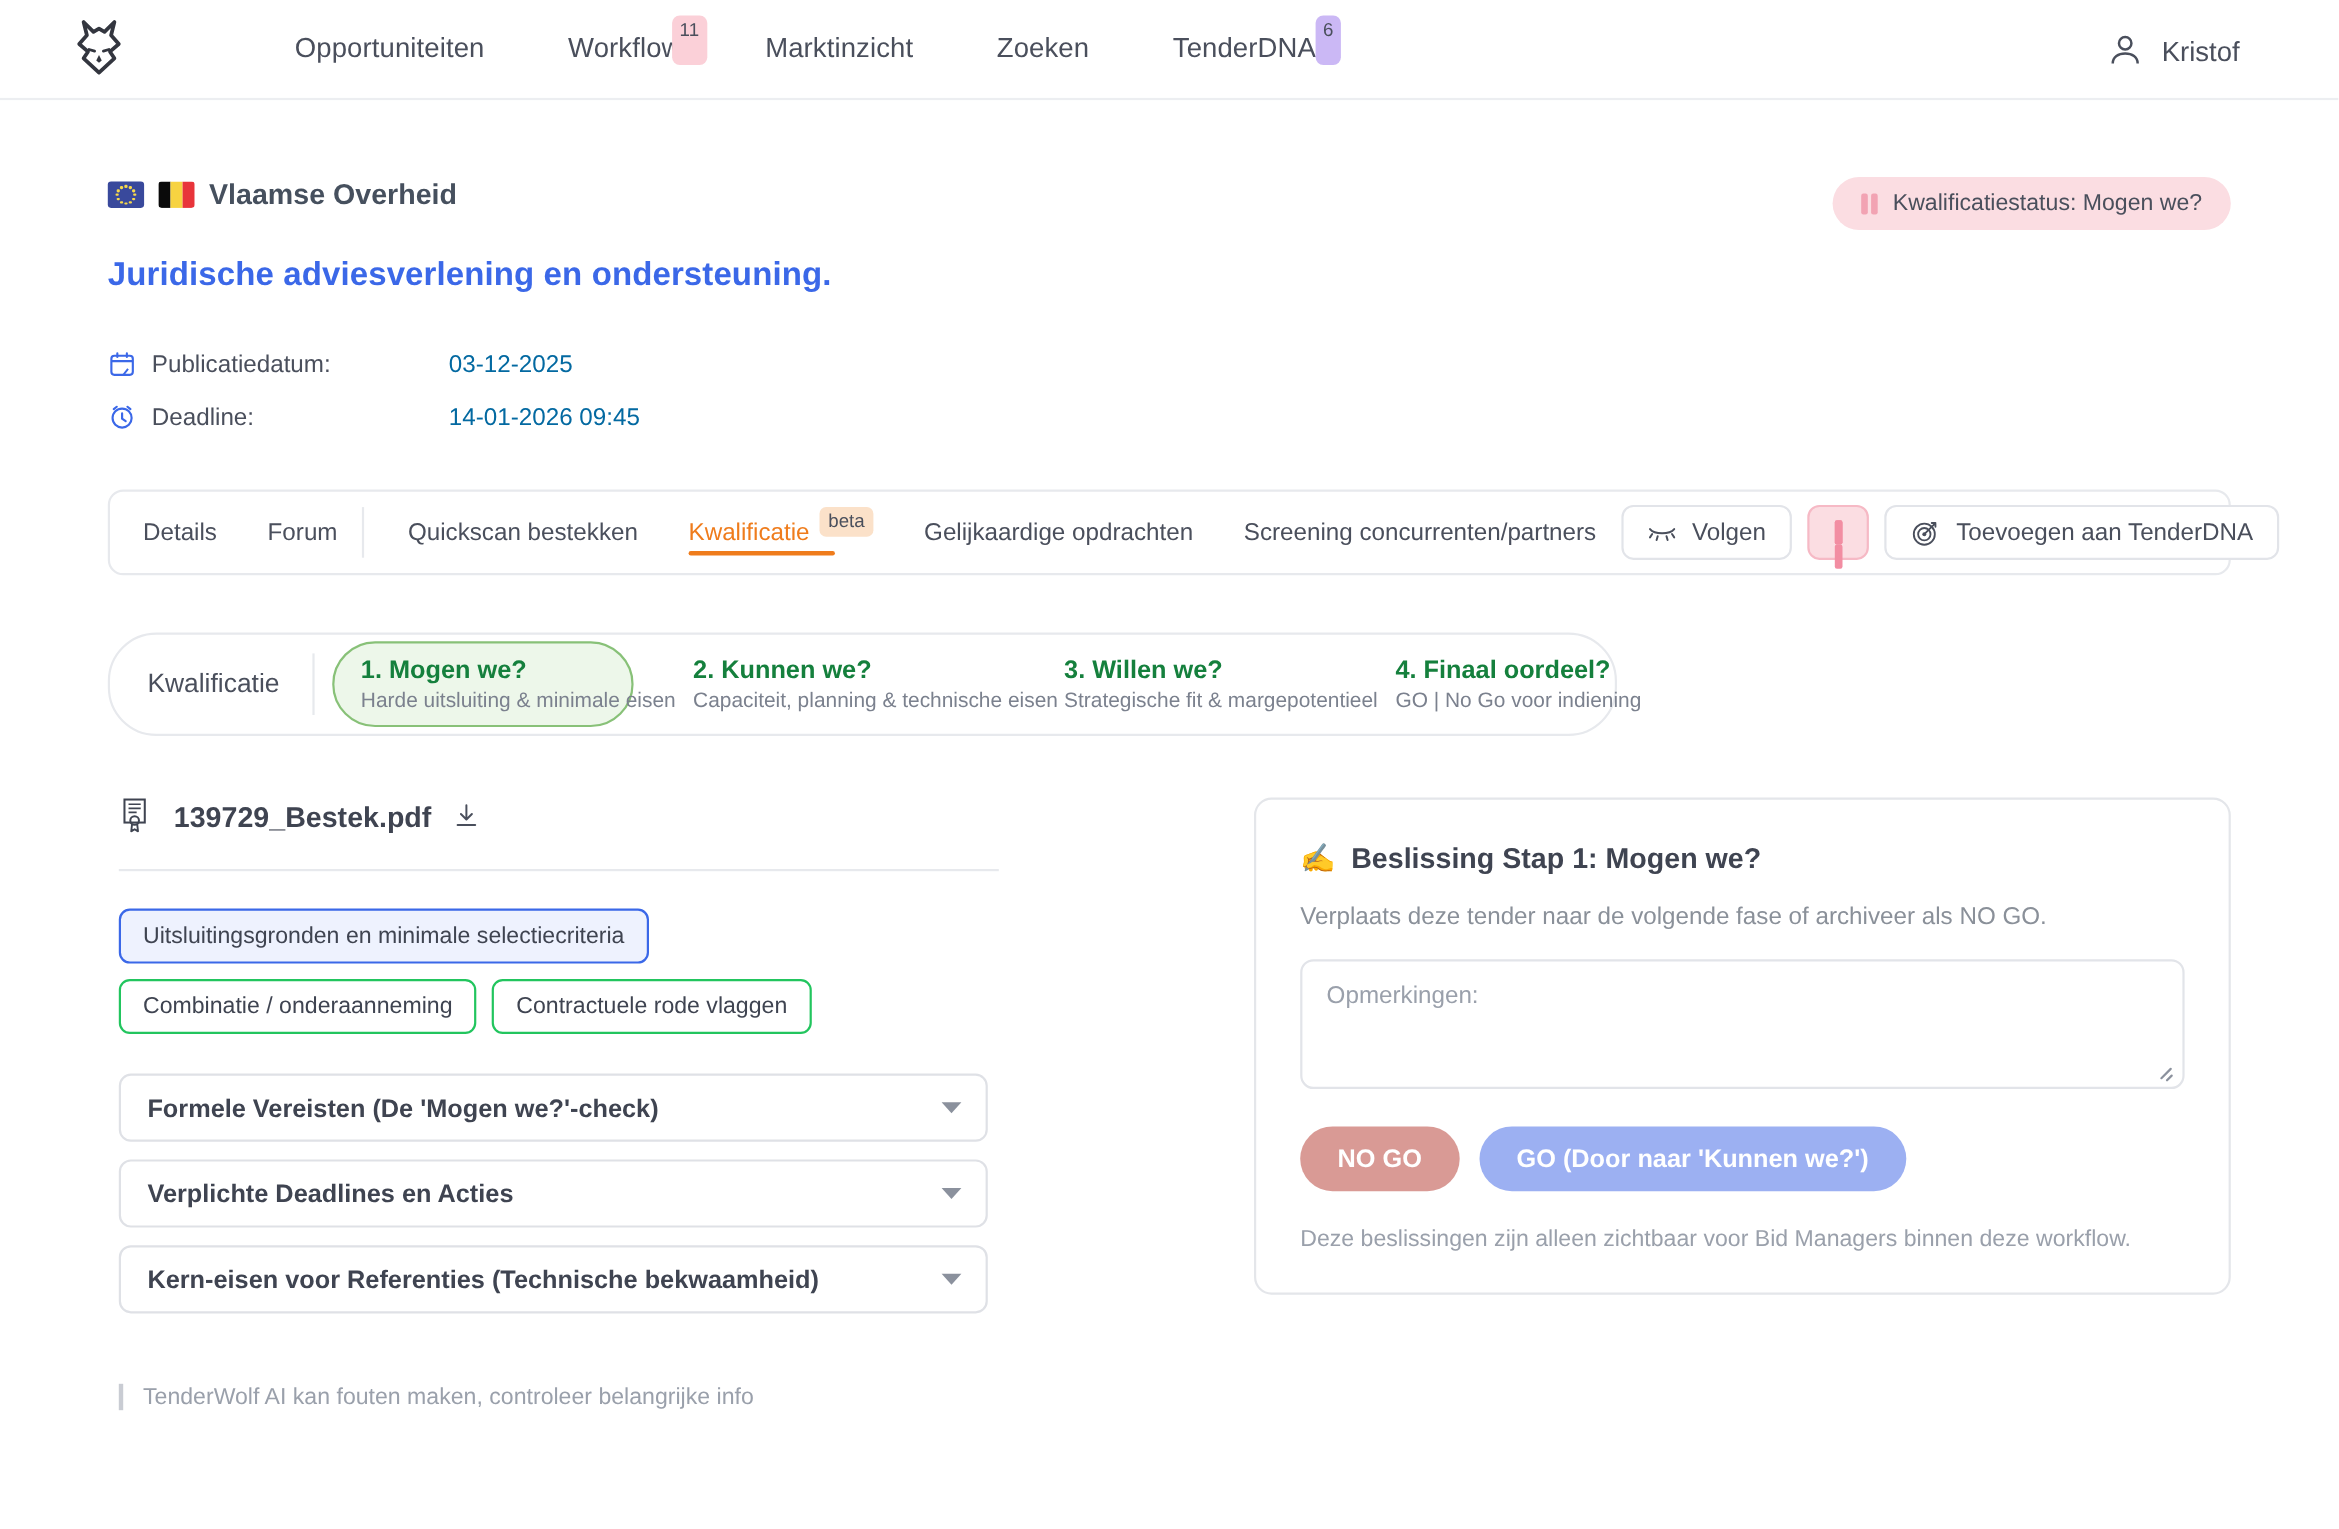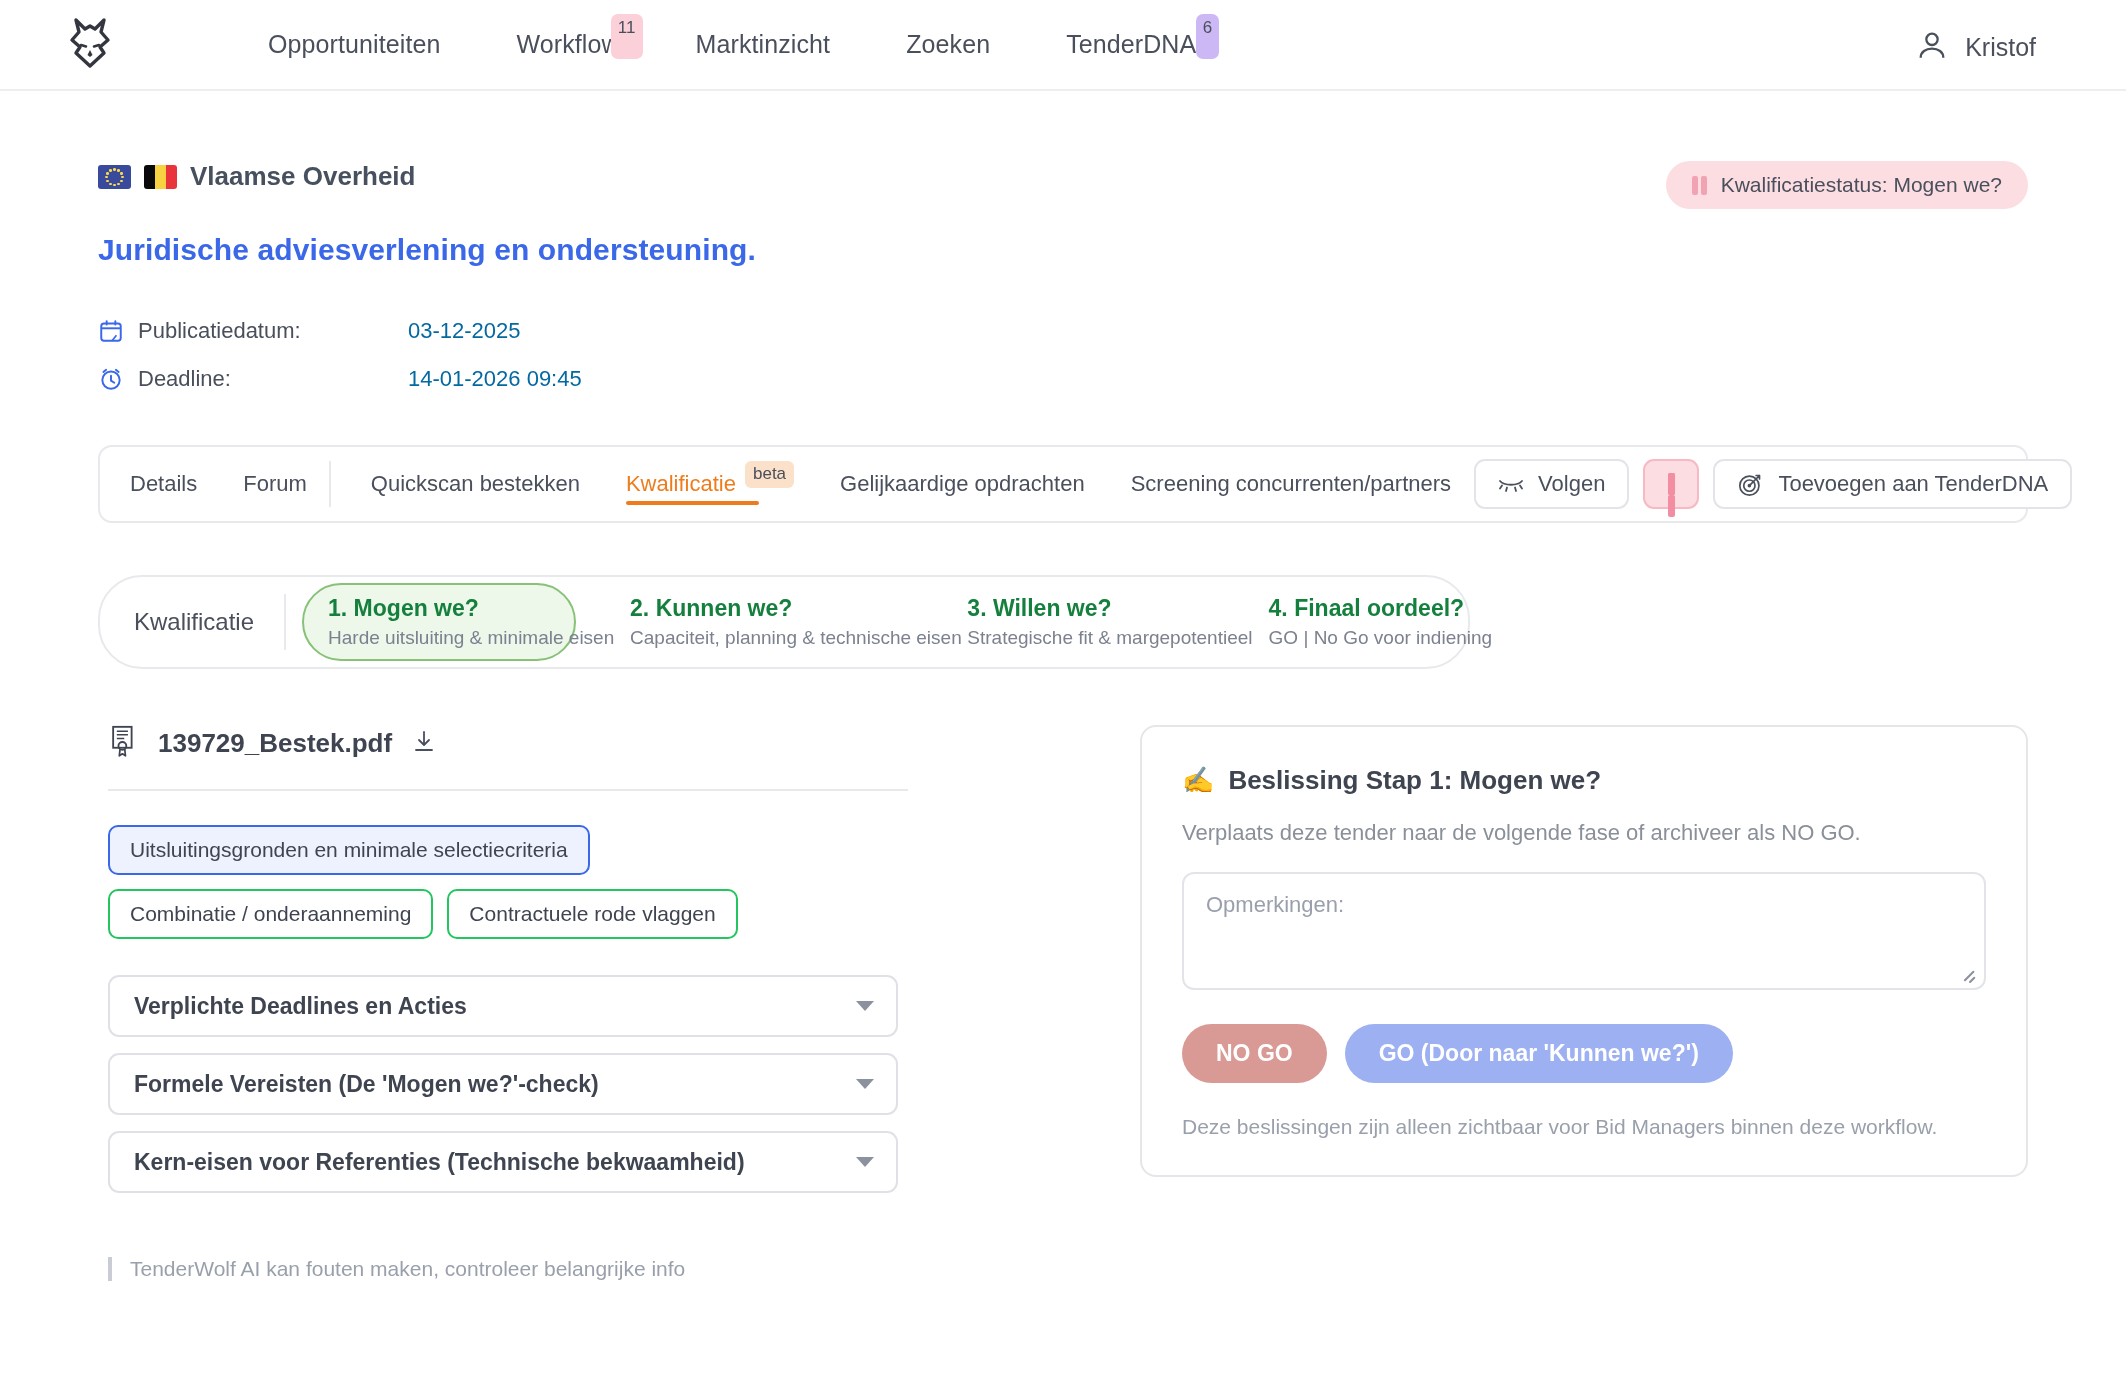--- a/index.html
+++ b/index.html
@@ -528,25 +528,25 @@
         <div class="chip">
           <span>Combinatie / onderaanneming</span>
         </div>
         <div class="chip">
           <span>Contractuele rode vlaggen</span>
         </div>
       </div>
 
       <div class="accordions">
         <div class="accordion">
+          <span class="accordion-title">Formele Vereisten (De 'Mogen we?'-check)</span>
+          <span class="caret"></span>
+        </div>
+        <div class="accordion">
           <span class="accordion-title">Verplichte Deadlines en Acties</span>
-          <span class="caret"></span>
-        </div>
-        <div class="accordion">
-          <span class="accordion-title">Formele Vereisten (De 'Mogen we?'-check)</span>
           <span class="caret"></span>
         </div>
         <div class="accordion">
           <span class="accordion-title">Kern-eisen voor Referenties (Technische bekwaamheid)</span>
           <span class="caret"></span>
         </div>
       </div>
 
       <div class="disclaimer">TenderWolf AI kan fouten maken, controleer belangrijke info</div>
     </div>

